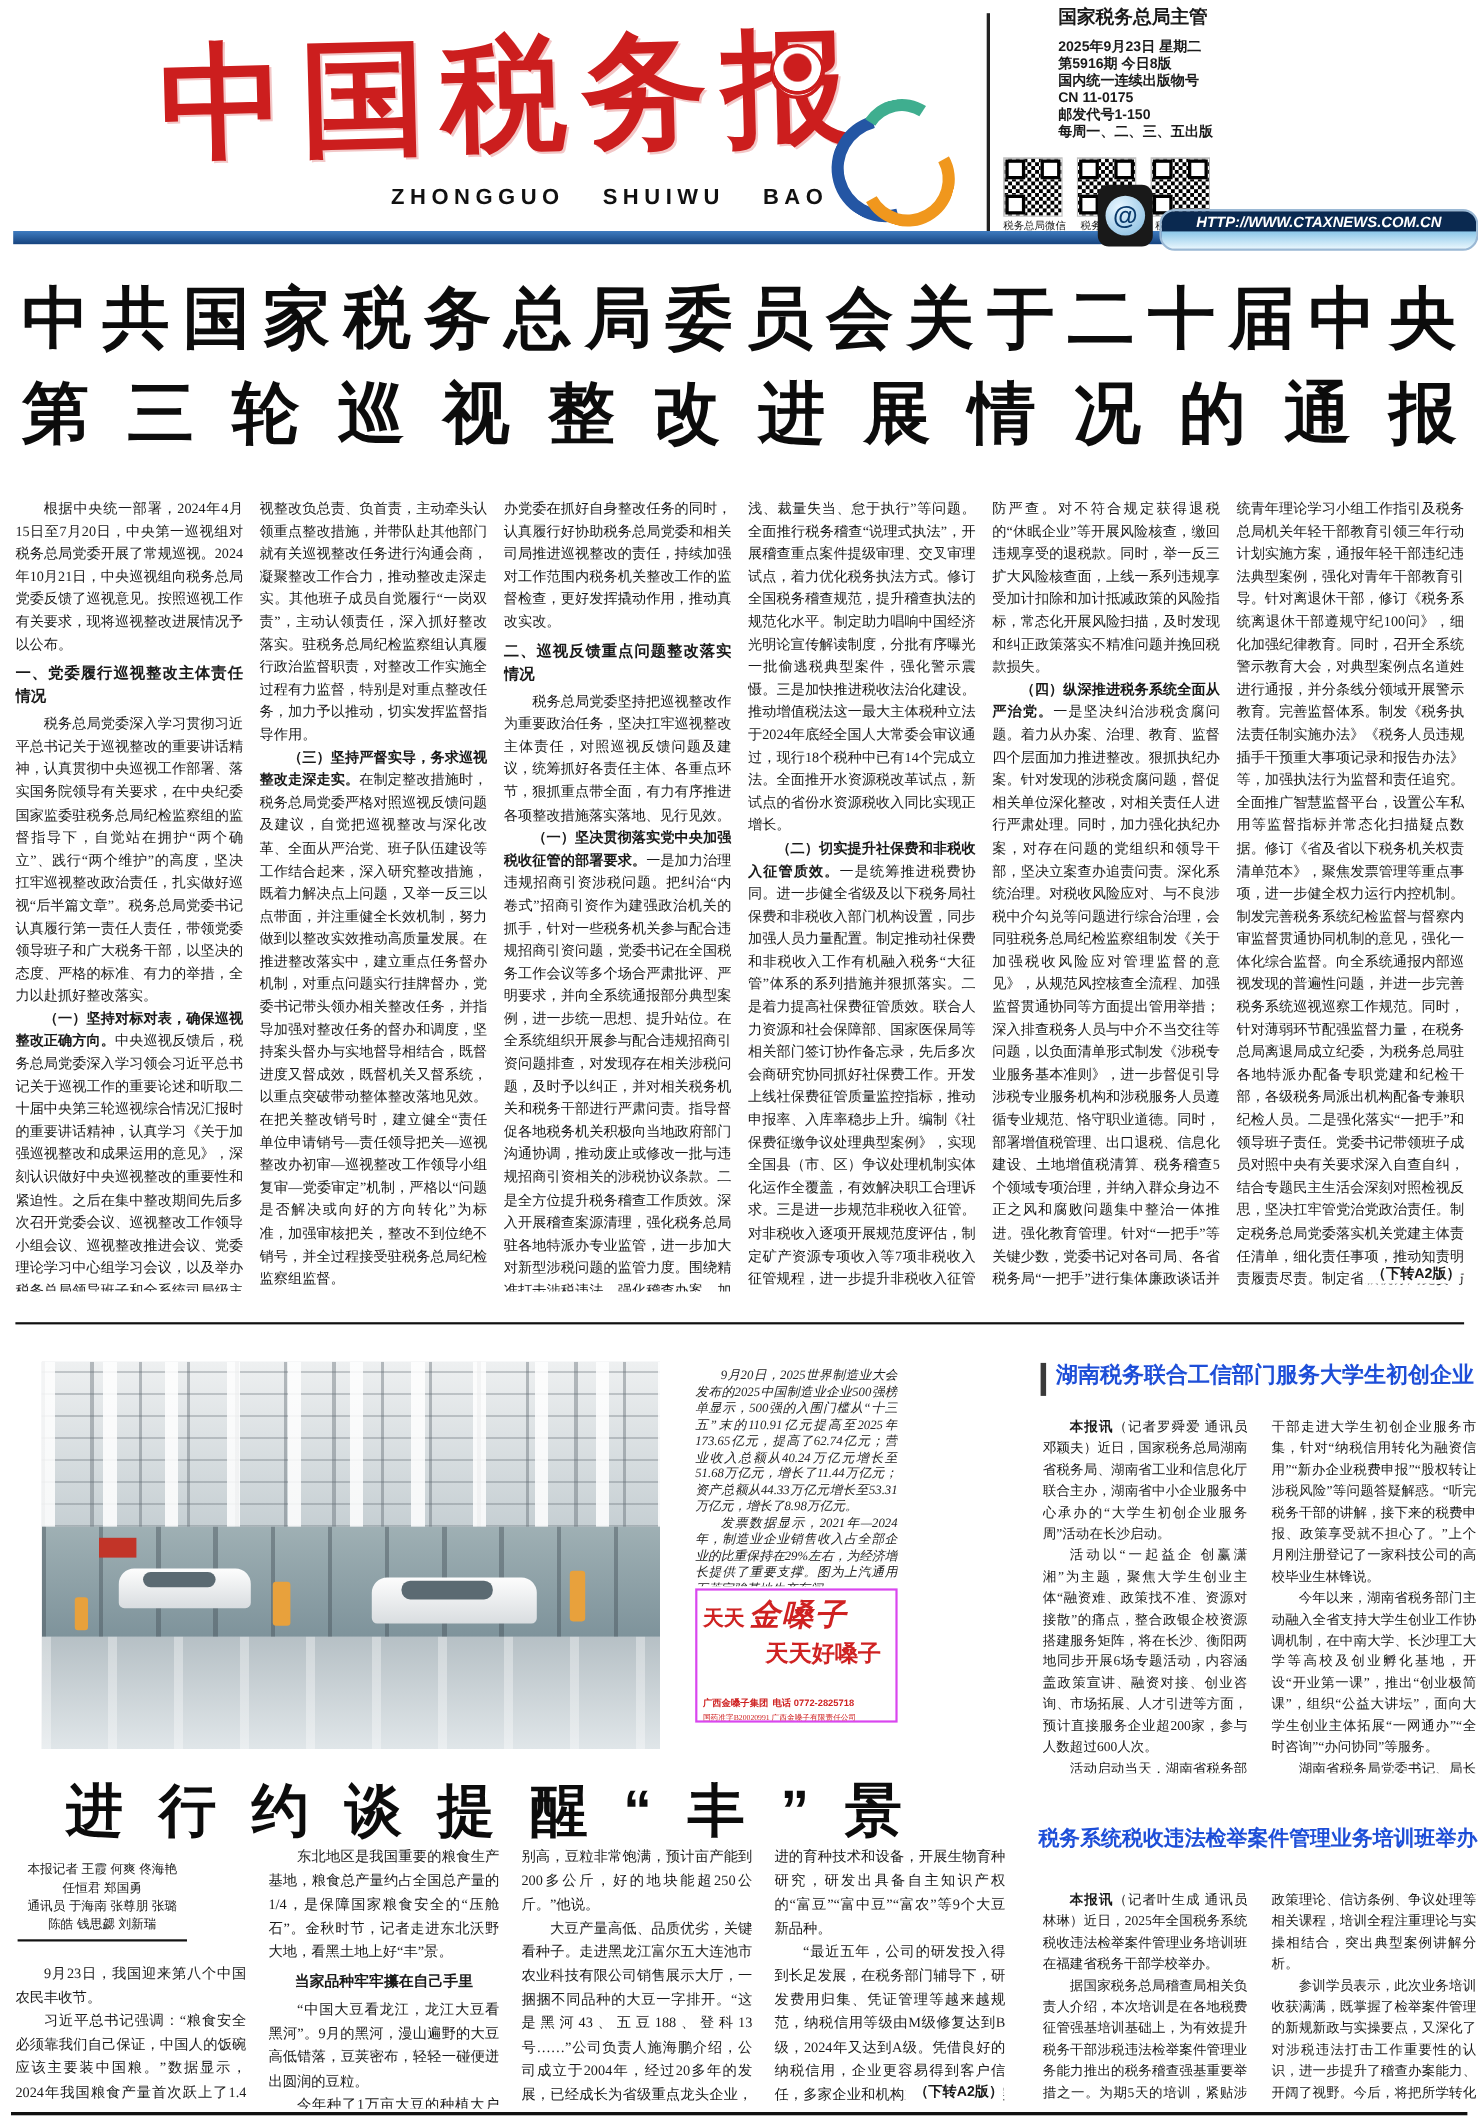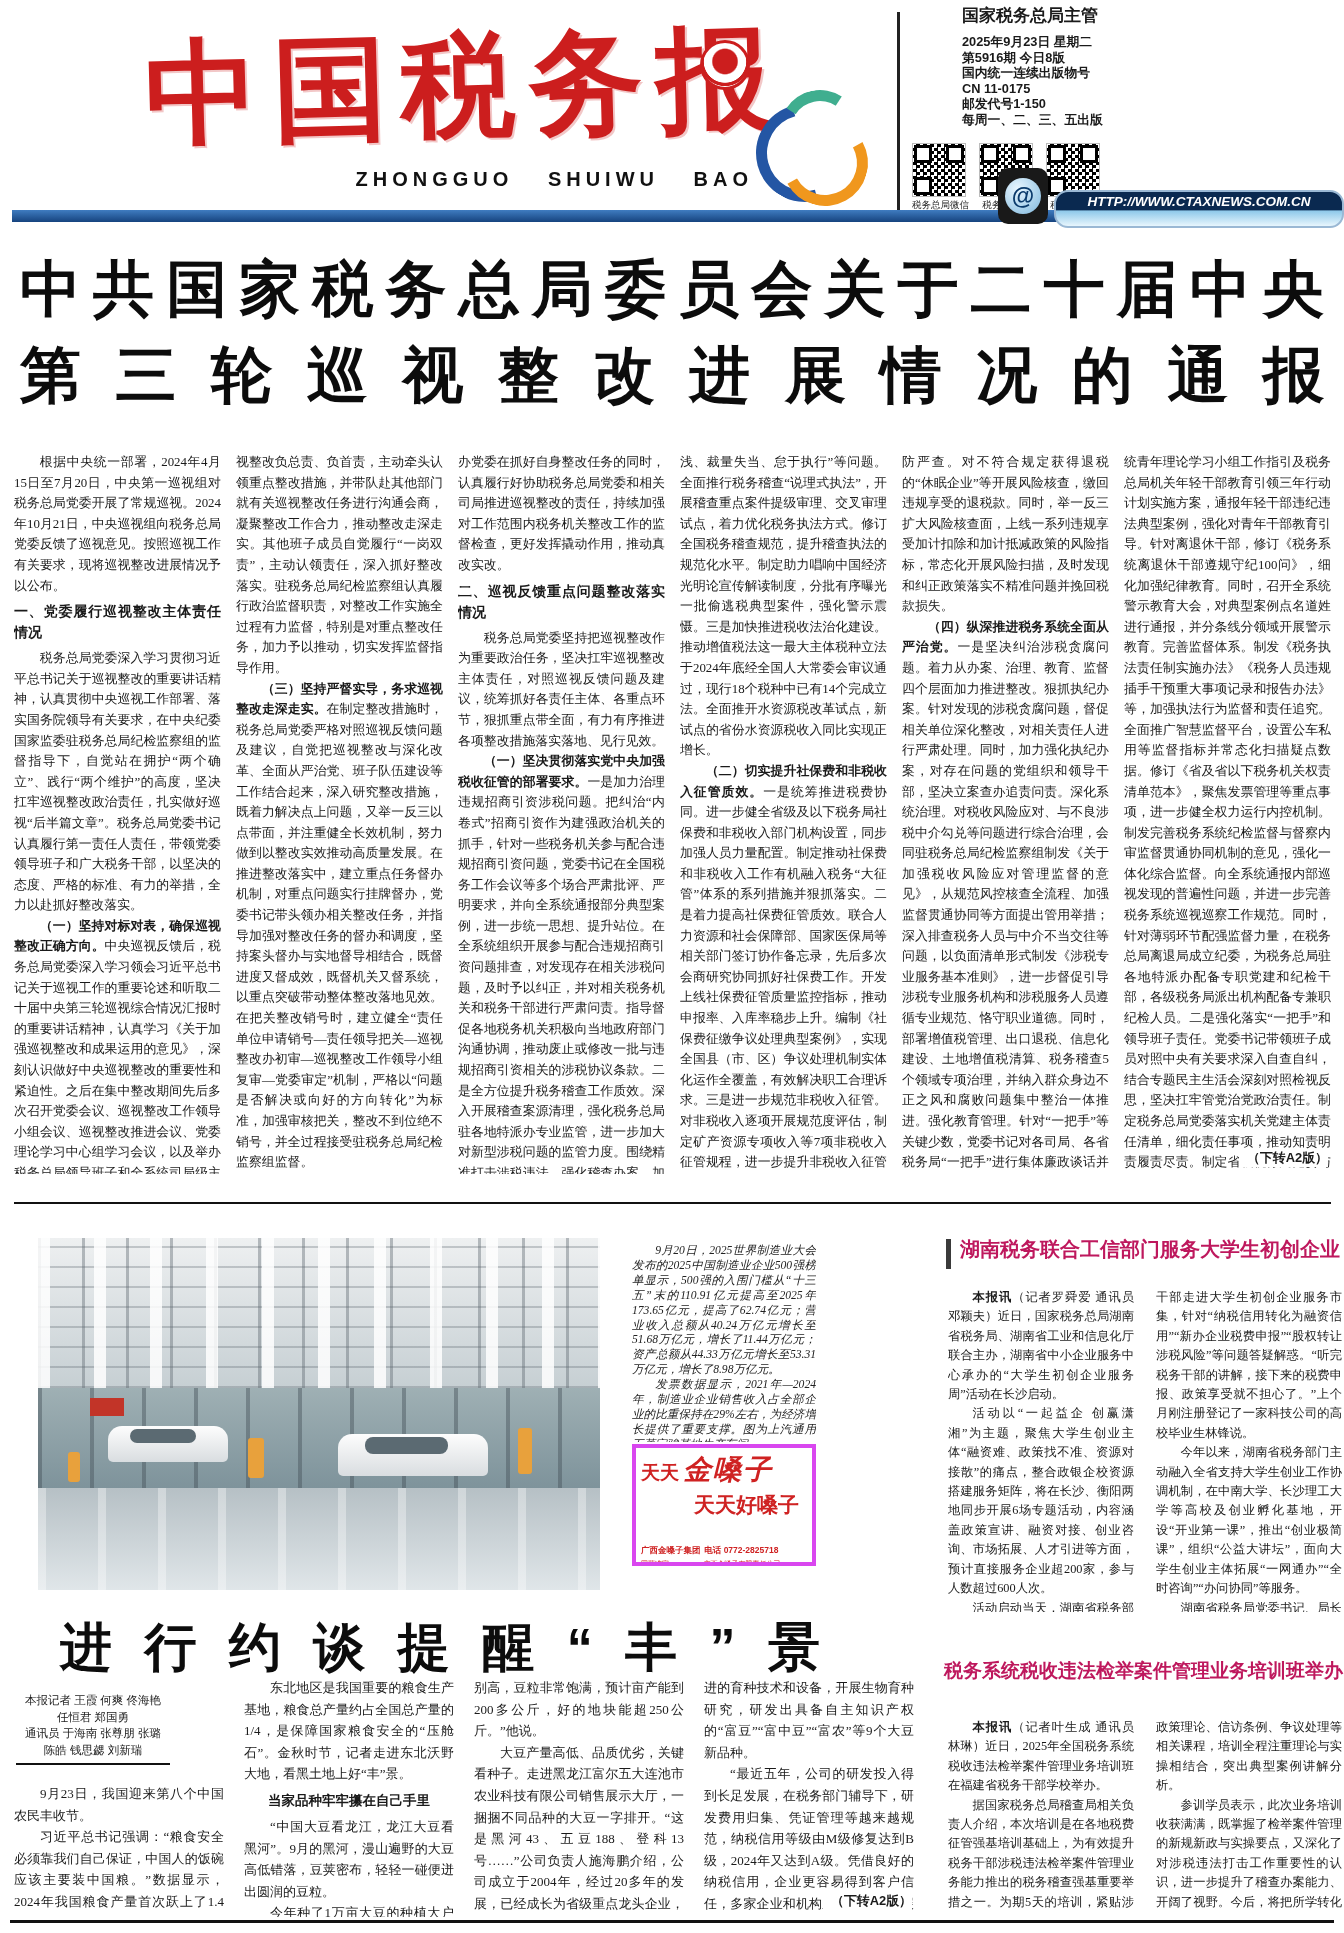--- a/index.html
+++ b/index.html
@@ -72,21 +72,21 @@
     background:repeating-linear-gradient(90deg,rgba(255,255,255,.35) 0 8px,transparent 8px 60px),
       linear-gradient(180deg,#b6c0c5,#e0e6e9);}
   .ph-car{position:absolute;background:linear-gradient(#fdfdfd,#d9dde0);border-radius:14px 14px 5px 5px;}
   .ph-car:before{content:"";position:absolute;left:18%;top:3px;width:55%;height:40%;background:#5b6a72;border-radius:8px;}
   .ph-robot{position:absolute;background:#e8a13c;border-radius:3px;}
   .ph-sign{position:absolute;background:#c23428;}
 
   
   .caption{left:632px;top:1244px;width:184px;height:198px;overflow:hidden;font-style:italic;
     font-size:11.6px;line-height:14.9px;text-align:justify;color:#222;}
-  .ad{left:632px;top:1444px;width:184px;height:122px;border:4px solid #d946ef;color:#cf2222;
+  .ad{left:632px;top:1444px;width:184px;height:122px;border:2px solid #d946ef;color:#cf2222;
     padding:3px 5px;box-sizing:border-box;overflow:hidden;}
   .ad-row1{display:flex;align-items:baseline;gap:4px;}
   .ad-t1{font-size:19px;font-weight:bold;}
   .ad-t2{font-size:28px;font-weight:bold;font-style:italic;font-family:"DejaVu Serif",serif;letter-spacing:2px;}
   .ad-row2{font-family:"Liberation Sans",sans-serif;font-weight:bold;font-size:21px;text-align:right;padding-right:8px;margin-top:2px;}
   .ad-row3{font-family:"Liberation Sans",sans-serif;font-weight:bold;font-size:13.5px;margin-top:22px;white-space:nowrap;}
   .ad-row3 span{font-size:8.5px;font-weight:bold;}
   .ad-fine{font-size:7px;line-height:9px;margin-top:3px;white-space:nowrap;overflow:hidden;}
   .ad-fine.green{background:linear-gradient(90deg,#cfe9c8 0 60%,#fff 60%);}
 
@@ -94,21 +94,21 @@
   .harvest-head{left:60px;top:1612px;width:760px;font-family:"Liberation Sans",sans-serif;font-weight:900;
     font-size:52px;line-height:70px;color:#0c0c0c;text-align:justify;text-align-last:justify;text-justify:inter-character;}
   .byline{left:16px;top:1692px;width:154px;font-family:"Liberation Sans",sans-serif;font-size:11.5px;
     line-height:16.6px;text-align:center;border-bottom:2px solid #111;padding-bottom:5px;}
   .harvest-cols{left:14px;top:1677px;width:902px;height:240px;display:flex;gap:20px;overflow:hidden;}
   .hcol{width:210px;height:240px;overflow:hidden;font-size:13px;line-height:21.6px;text-align:justify;text-justify:inter-character;}
   .hcol.first{padding-top:106px;box-sizing:border-box;}
 
   
   .hunan-bar{left:946px;top:1239px;width:5px;height:30px;background:#3a3a3a;}
-  .r-head{font-family:"Liberation Sans",sans-serif;font-weight:800;color:#be185d;white-space:nowrap;}
+  .r-head{font-family:"Liberation Sans",sans-serif;font-weight:800;color:#1d4ed8;white-space:nowrap;}
   .hunan-head{left:960px;top:1236px;width:382px;font-size:20px;}
   .hunan-cols{left:948px;top:1288px;width:394px;height:324px;display:flex;gap:22px;overflow:hidden;}
   .rcol{width:186px;overflow:hidden;font-size:12.3px;line-height:19.4px;text-align:justify;text-justify:inter-character;}
   .training-head{left:944px;top:1658px;width:400px;font-size:19px;}
   .training-cols{left:948px;top:1718px;width:394px;height:192px;display:flex;gap:22px;overflow:hidden;}
   .bottom-rule{left:10px;top:1920px;width:1324px;height:3px;background:#111;}
 </style>
 </head>
 <body>
 

